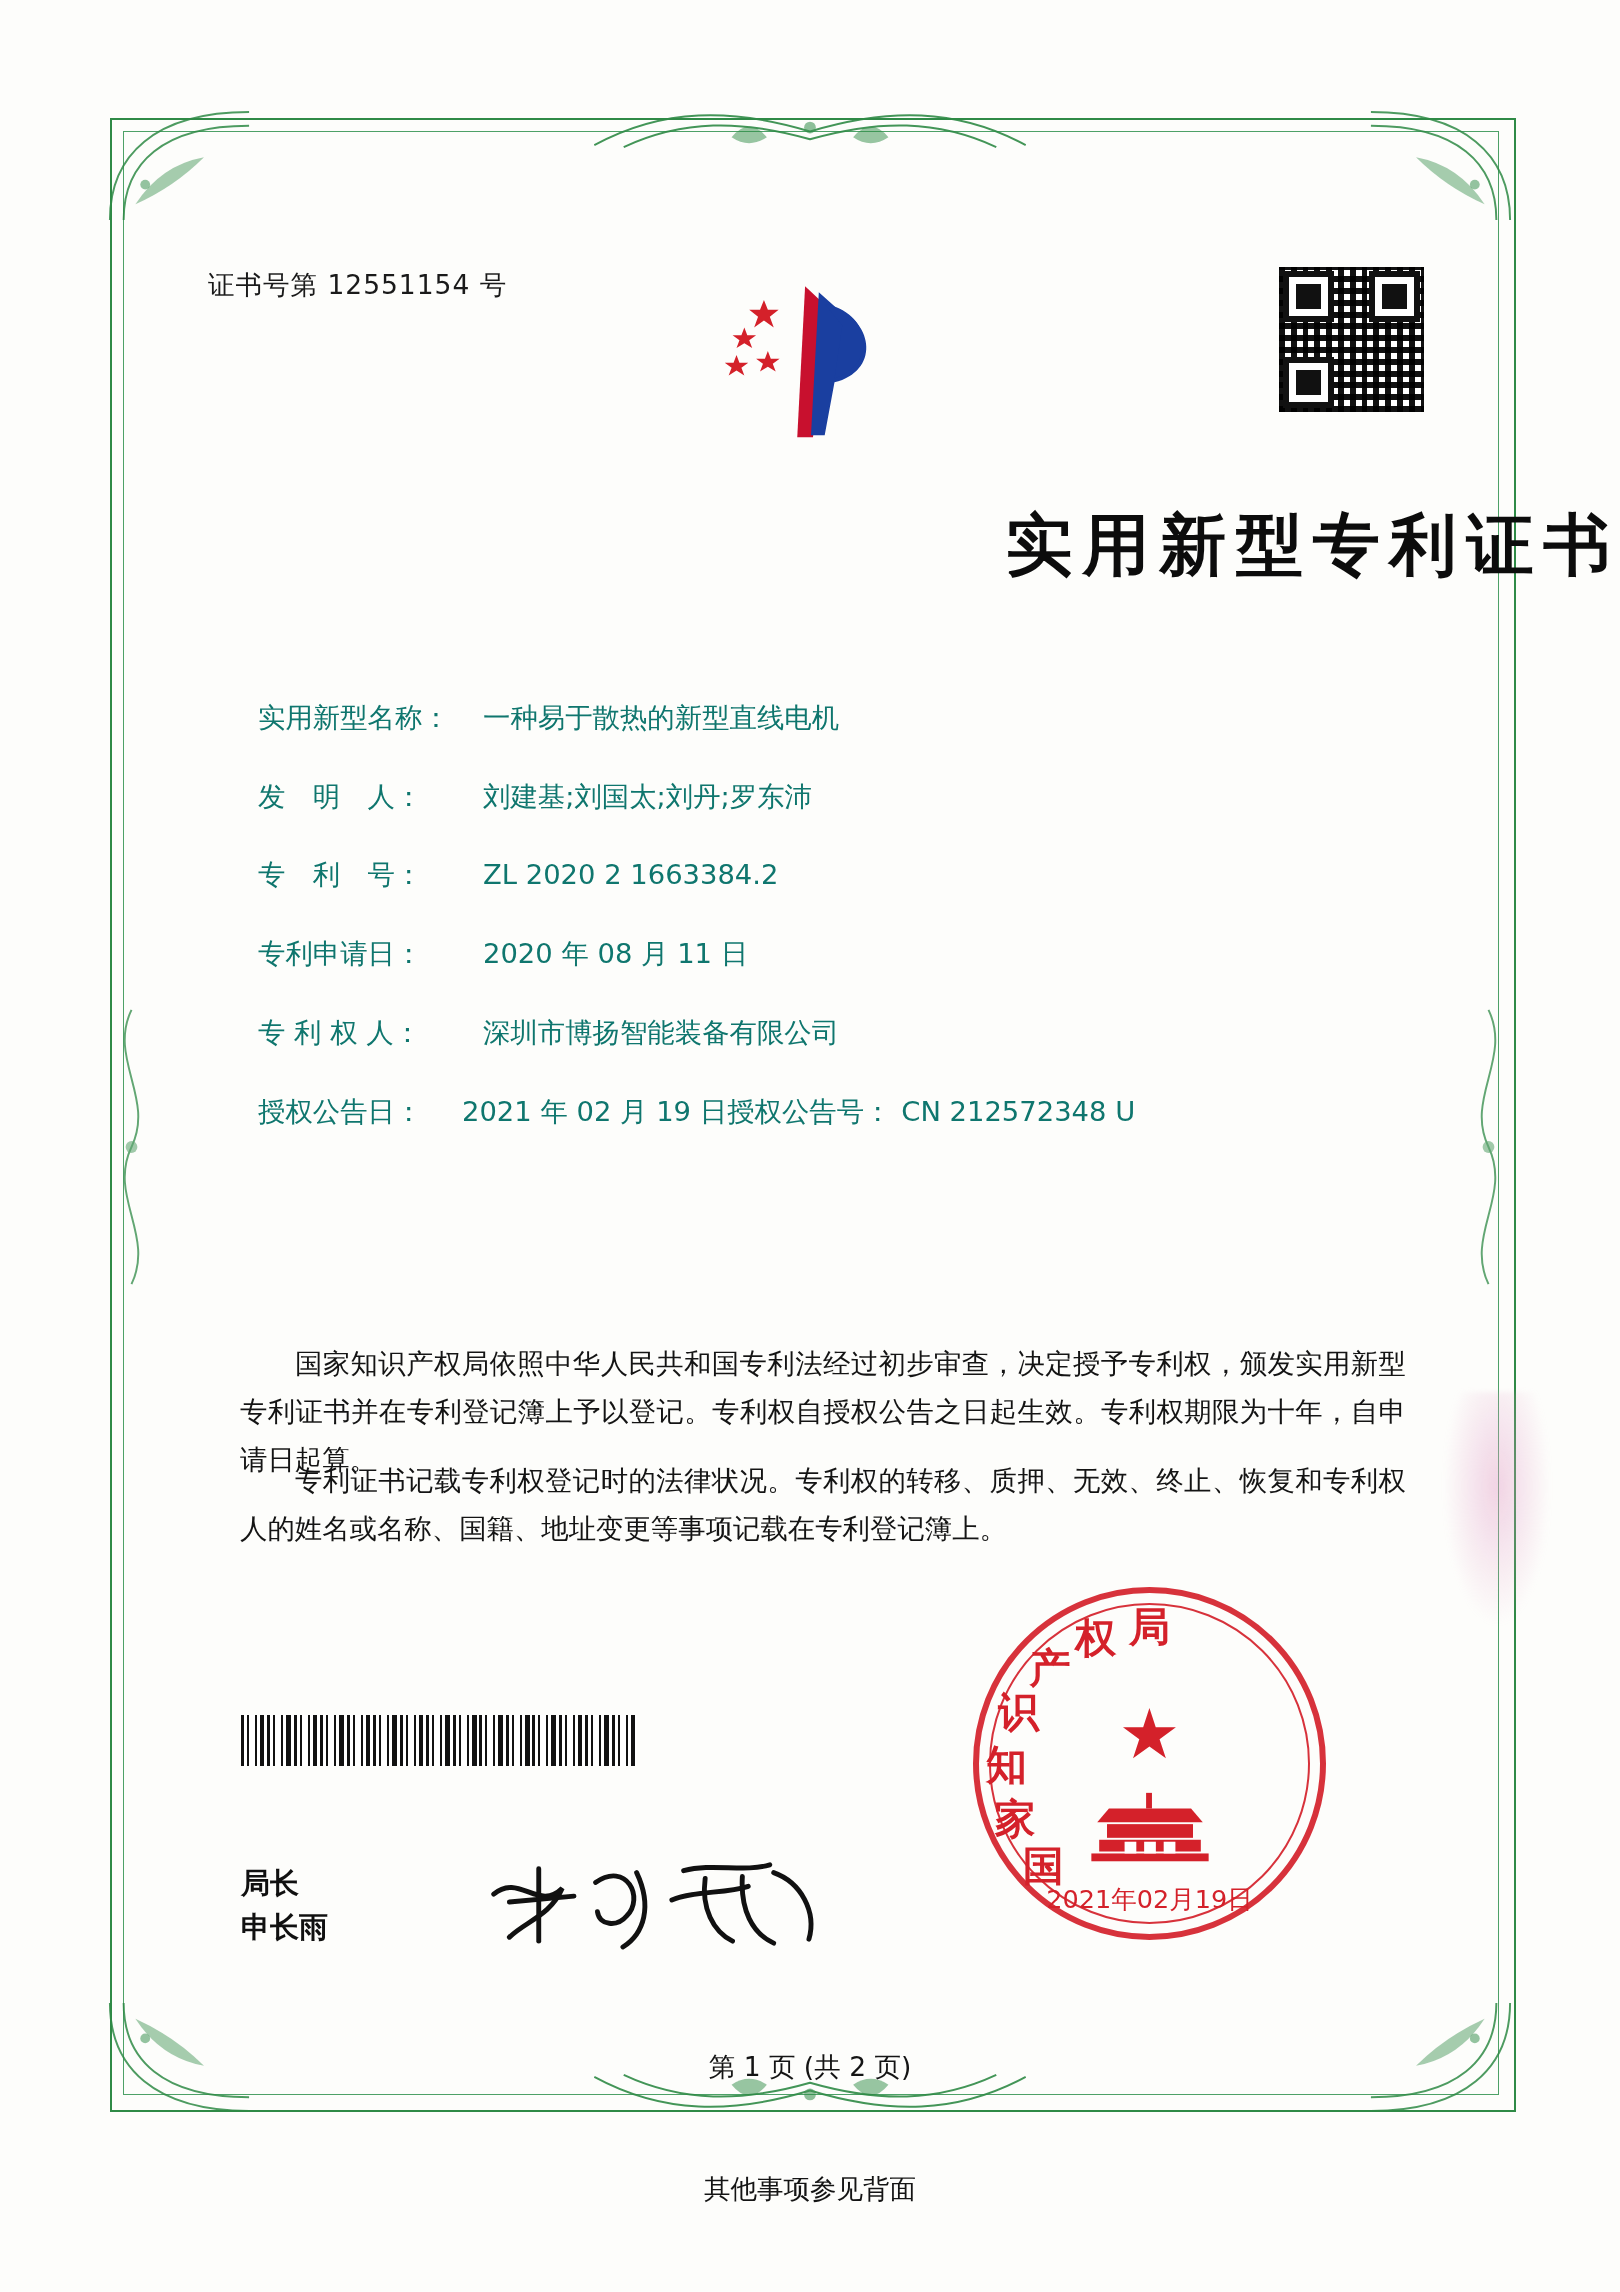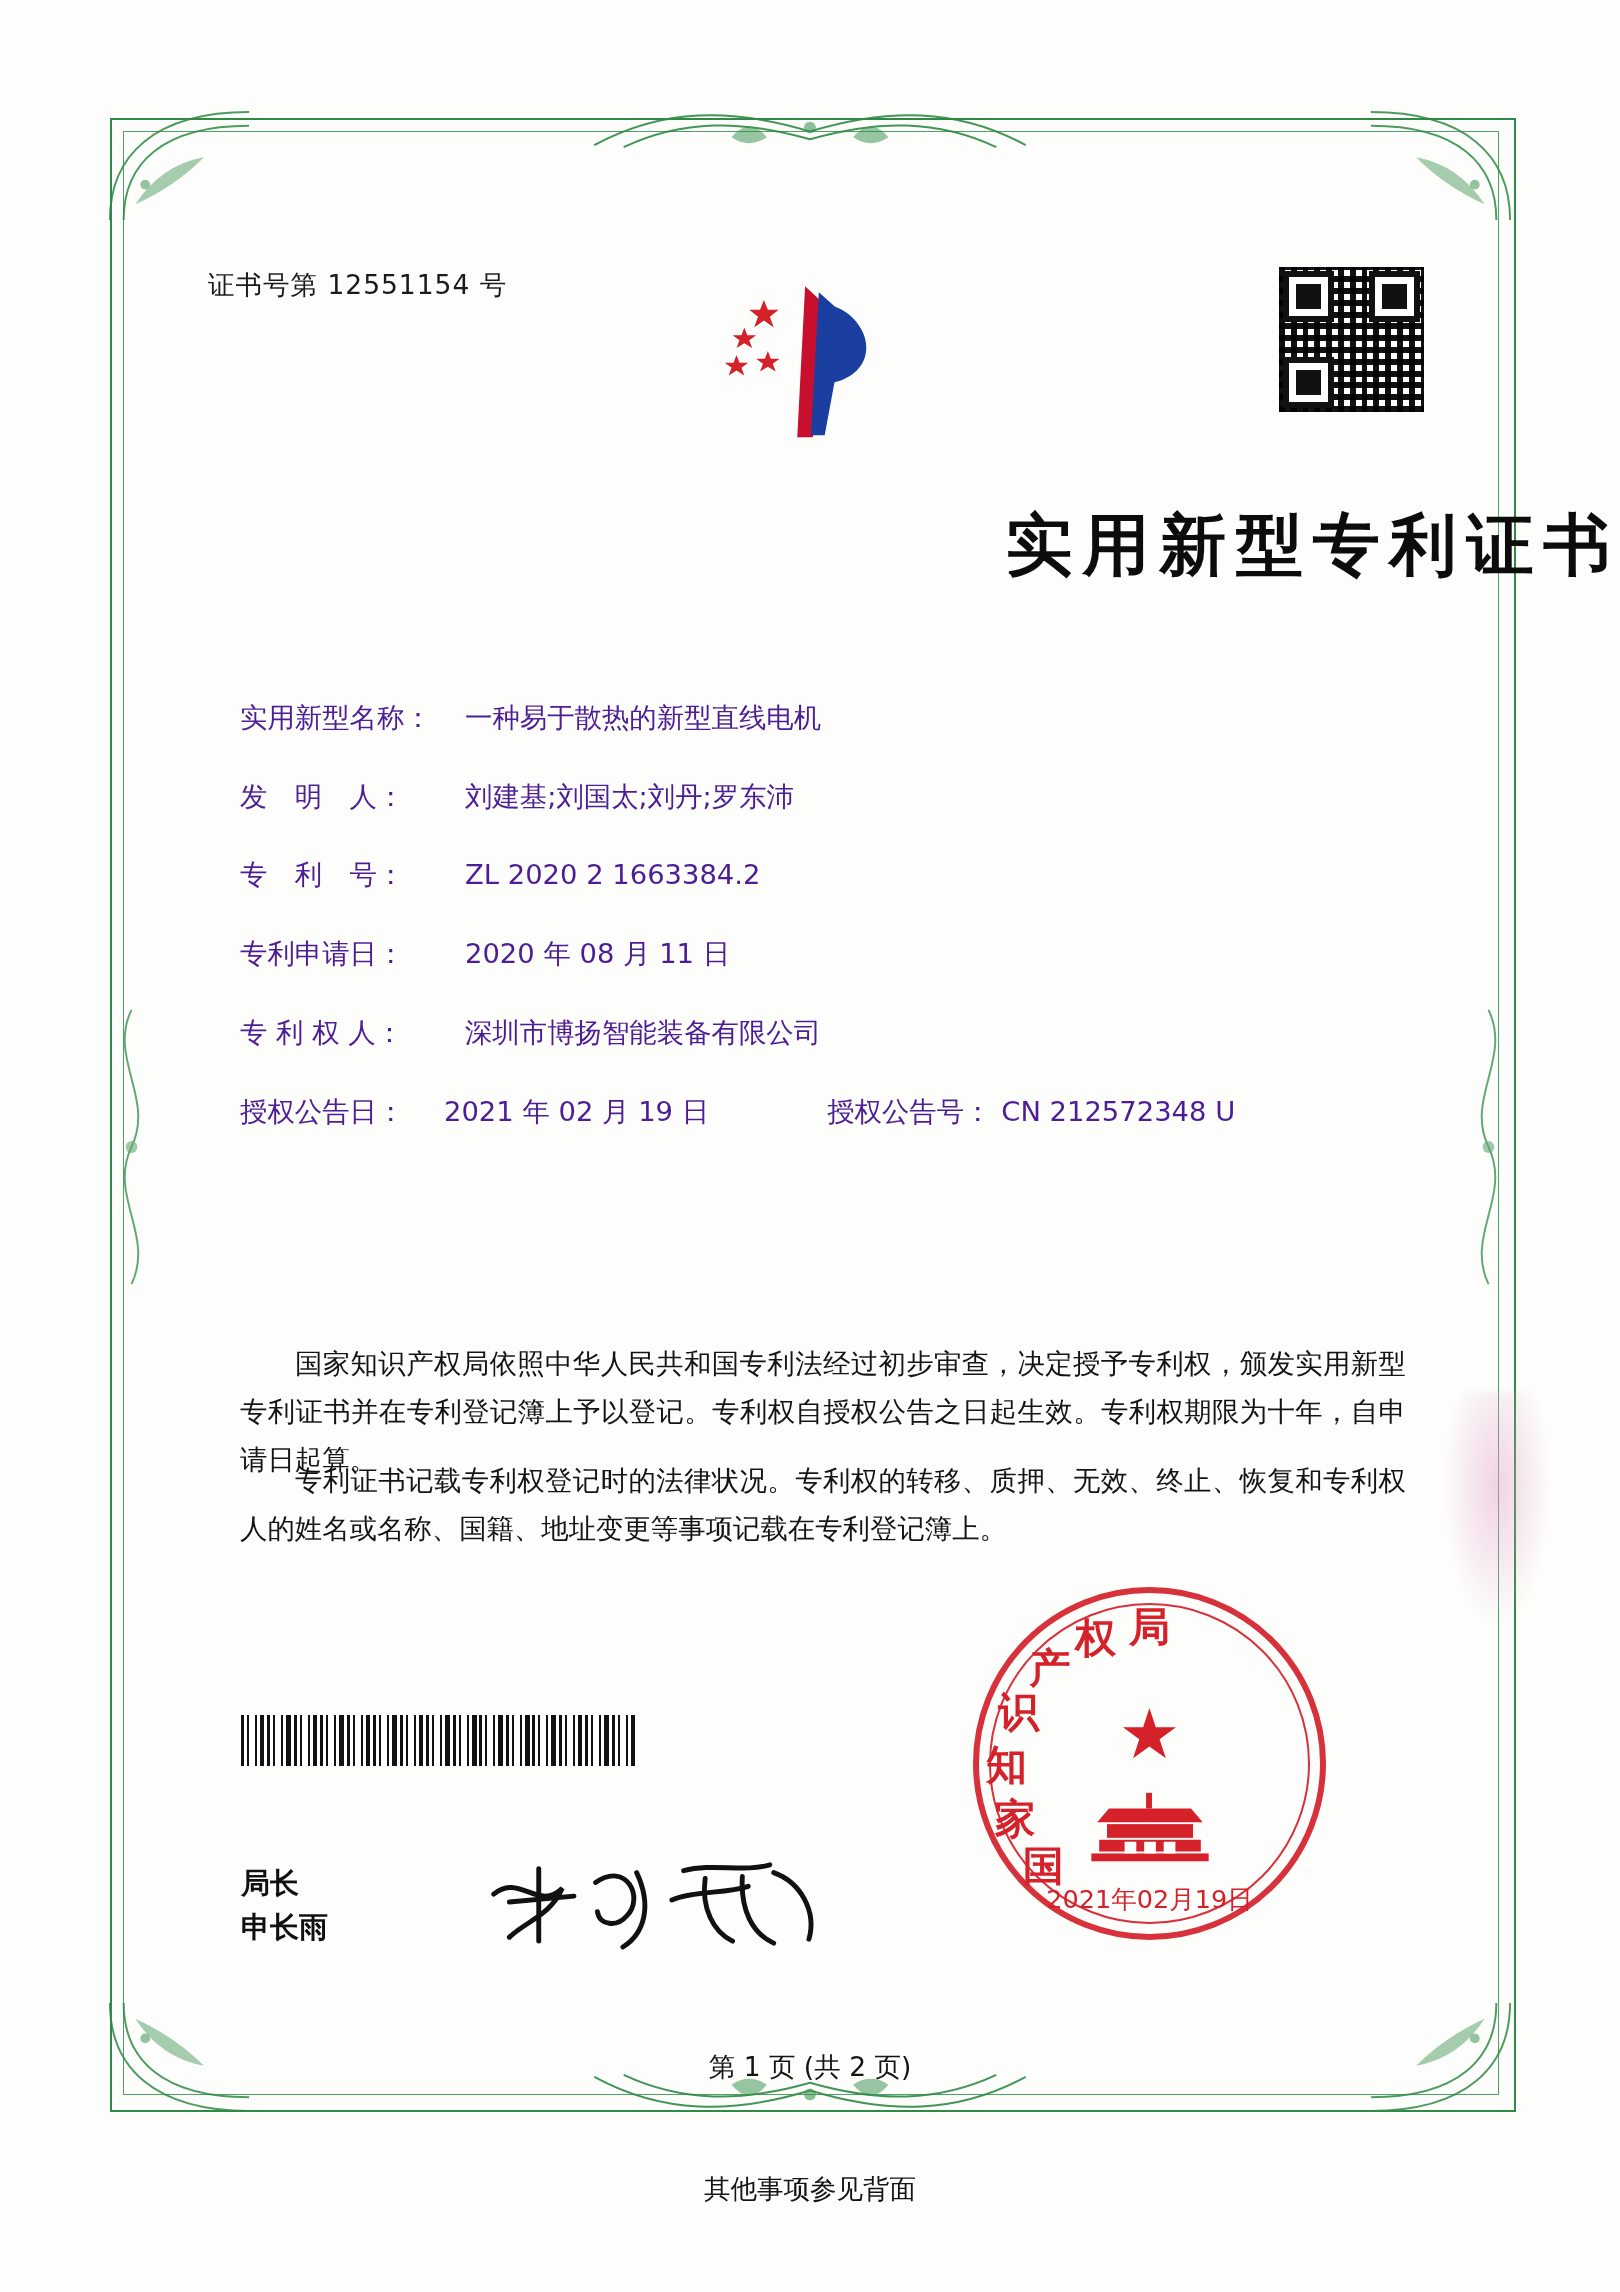--- a/index.html
+++ b/index.html
@@ -138,25 +138,25 @@
     font-size: 67px;
     font-weight: bold;
     letter-spacing: 9.8px;
     color: #0c0c0c;
     font-family: "DejaVu Sans", sans-serif;
   }
 
   
   .fields {
     position: absolute;
-    left: 240px;
+    left: 258px;
     top: 698px;
     width: 1157px;
     font-size: 27.4px;
-    color: #4c1d95;
+    color: #0f766e;
     font-family: "DejaVu Sans", sans-serif;
   }
   .row {
     display: flex;
     align-items: baseline;
     margin-bottom: 39px;
     line-height: 1.45;
   }
   .lbl {
     width: 204px;
@@ -165,21 +165,20 @@
   }
   .val {
     flex: 1;
     margin-left: 21px;
   }
   .row.addr .val { line-height: 1.5; }
   .row.pub {
     justify-content: flex-start;
   }
   .pub .lbl2 {
-    margin-left: 118px;
     white-space: nowrap;
   }
   .pub .val2 { margin-left: 9.8px; }
 
   
   .para {
     position: absolute;
     left: 240px;
     width: 1166px;
     font-size: 27.4px;

